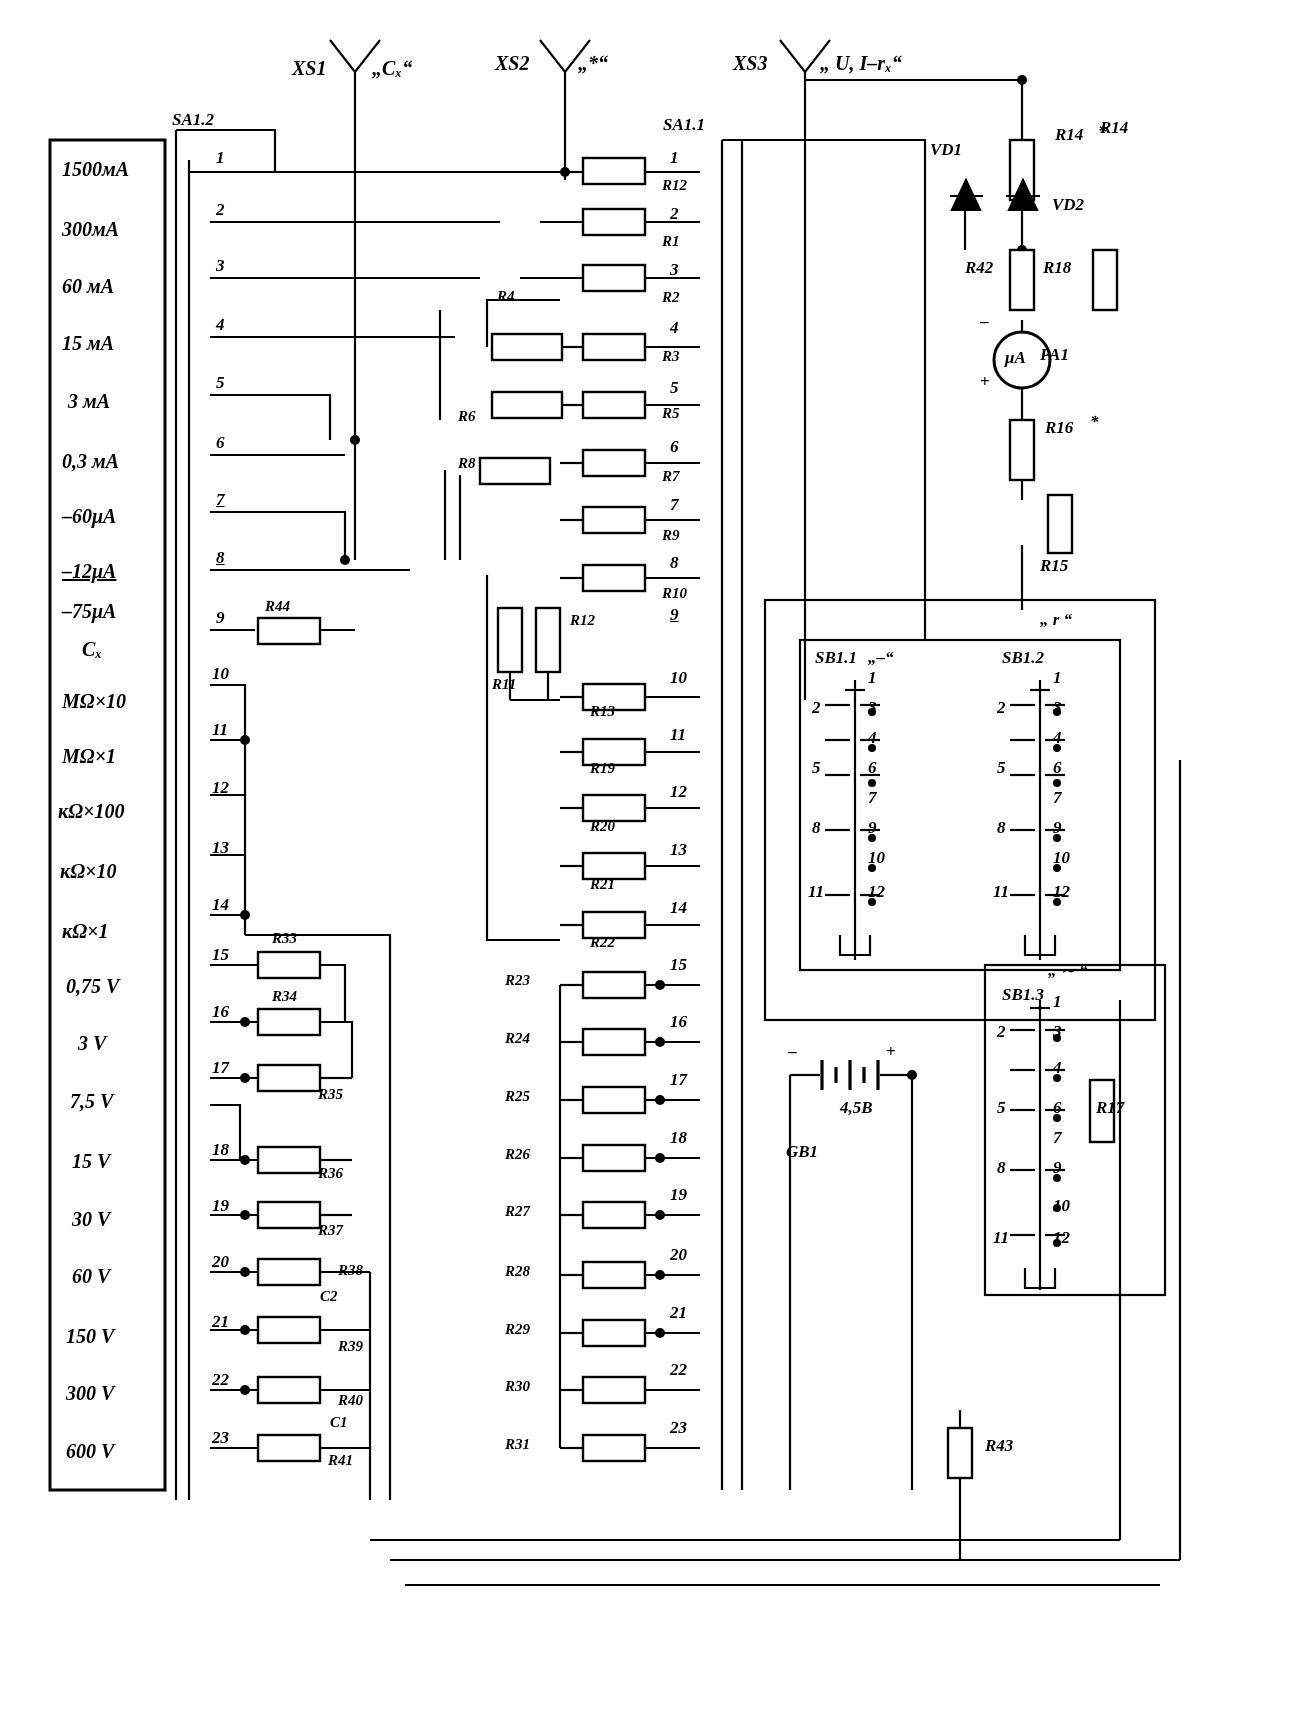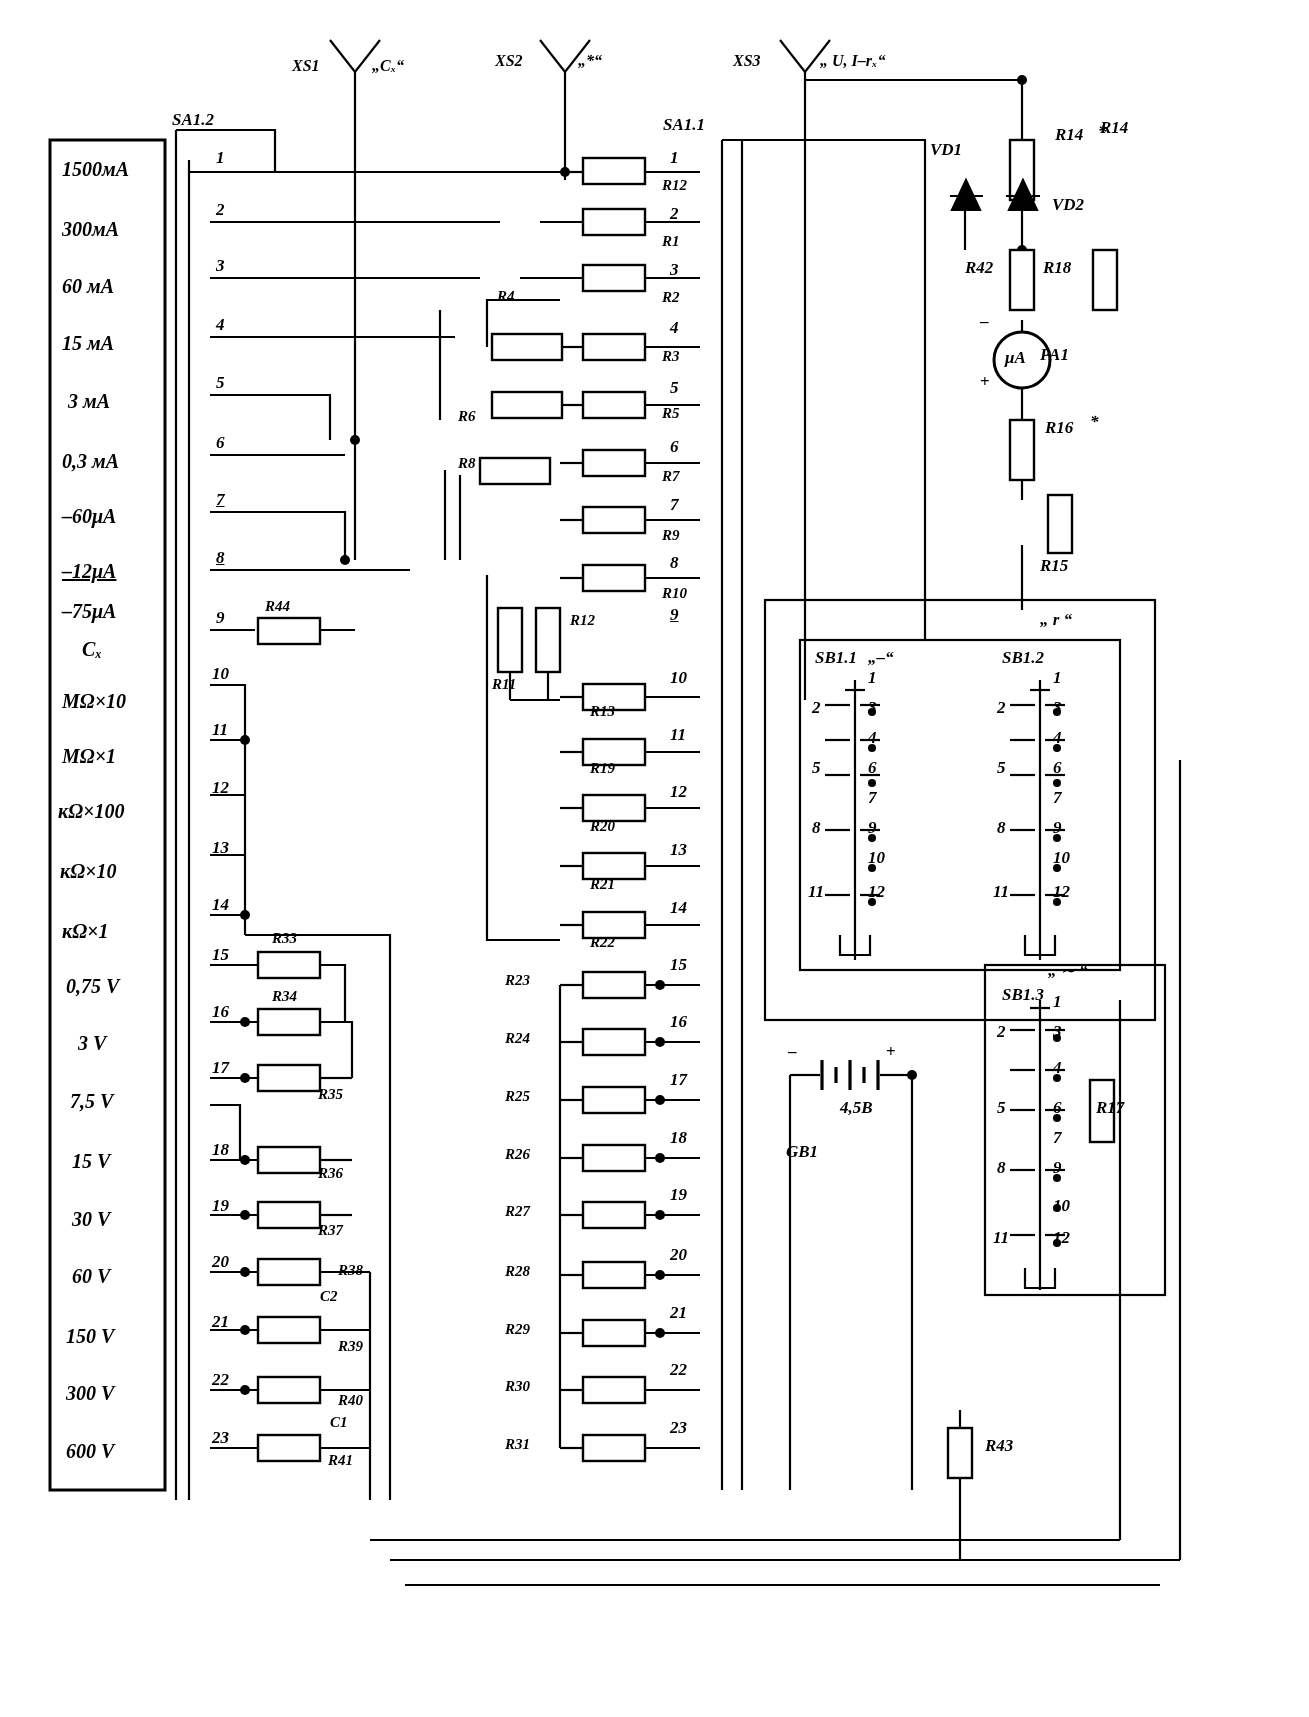--- a/index.html
+++ b/index.html
@@ -1,21 +1,21 @@
 <!DOCTYPE html>
 <html><head>
 <meta charset="utf-8">
 <style>
   html,body{margin:0;padding:0;background:#fff;}
   body{width:1309px;height:1717px;position:relative;font-family:"Liberation Serif",serif;color:#000;overflow:hidden;}
   #sheet{position:absolute;left:0;top:0;width:1309px;height:1717px;}
   .lbl{position:absolute;white-space:nowrap;font-style:italic;font-weight:bold;}
   .lbl.sm{font-size:15px;}
   .lbl.md{font-size:17px;}
-  .lbl.lg{font-size:16px;text-align:center;}
+  .lbl.lg{font-size:20px;text-align:center;}
   .lbl.up{font-style:normal;}
   .rng{position:absolute;font-style:italic;font-weight:bold;font-size:20px;white-space:nowrap;text-align:left;}
   svg{position:absolute;left:0;top:0;}
   .w{stroke:#000;fill:none;}
   .w1{stroke-width:2.2;}
   .w2{stroke-width:3.2;}
   .box{fill:#fff;stroke:#000;stroke-width:2.4;}
   .dot{fill:#000;}
   .num{position:absolute;font-style:italic;font-weight:bold;font-size:17px;}
   .numu{text-decoration:underline;}

